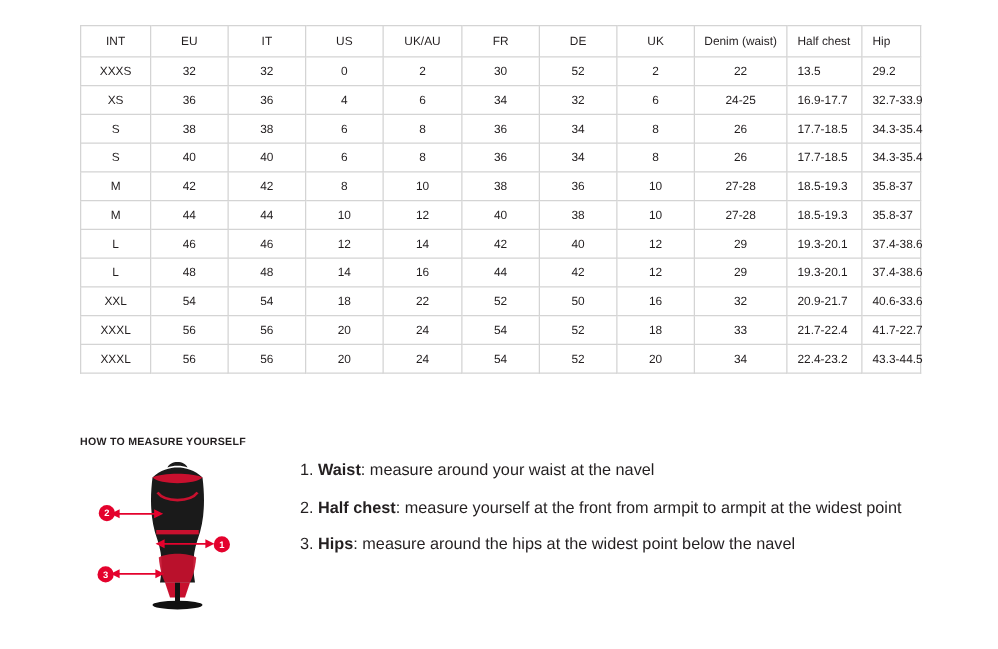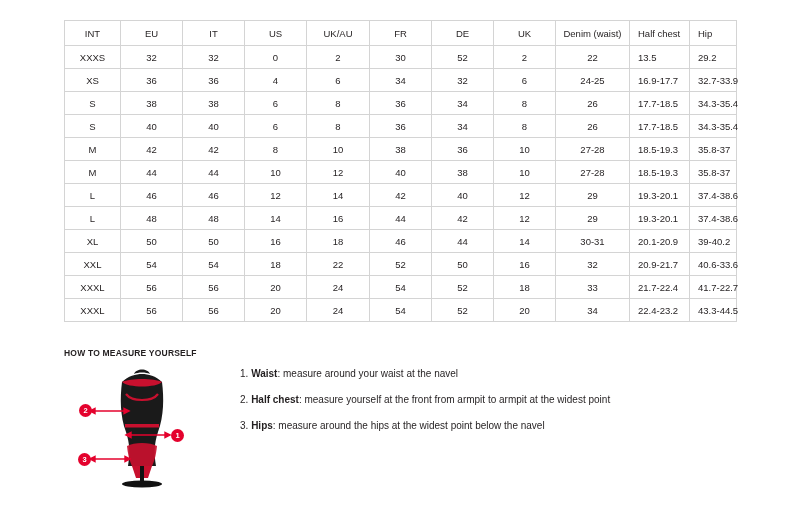--- a/index.html
+++ b/index.html
@@ -94,21 +94,21 @@
     height: 130px;
     margin-left: 18px;
     flex: none;
   }
   .instructions {
     margin-left: 38px;
     padding-top: 10px;
   }
   .instructions p {
     margin: 0 0 14px 0;
-    font-size: 10px;
+    font-size: 13px;
     line-height: 1.2;
     color: #231f20;
   }
   .instructions p b {
     font-weight: bold;
   }
 
   
   .mannequin {
     position: absolute;
@@ -265,33 +265,20 @@
             <td>14</td>
             <td>16</td>
             <td>44</td>
             <td>42</td>
             <td>12</td>
             <td>29</td>
             <td class="textleft">19.3-20.1</td>
             <td class="textleft">37.4-38.6</td>
           </tr>
           <tr>
-            <td>XL</td>
-            <td>50</td>
-            <td>50</td>
-            <td>16</td>
-            <td>18</td>
-            <td>46</td>
-            <td>44</td>
-            <td>14</td>
-            <td>30-31</td>
-            <td class="textleft">20.1-20.9</td>
-            <td class="textleft">39-40.2</td>
-          </tr>
-          <tr>
             <td>XXL</td>
             <td>54</td>
             <td>54</td>
             <td>18</td>
             <td>22</td>
             <td>52</td>
             <td>50</td>
             <td>16</td>
             <td>32</td>
             <td class="textleft">20.9-21.7</td>

